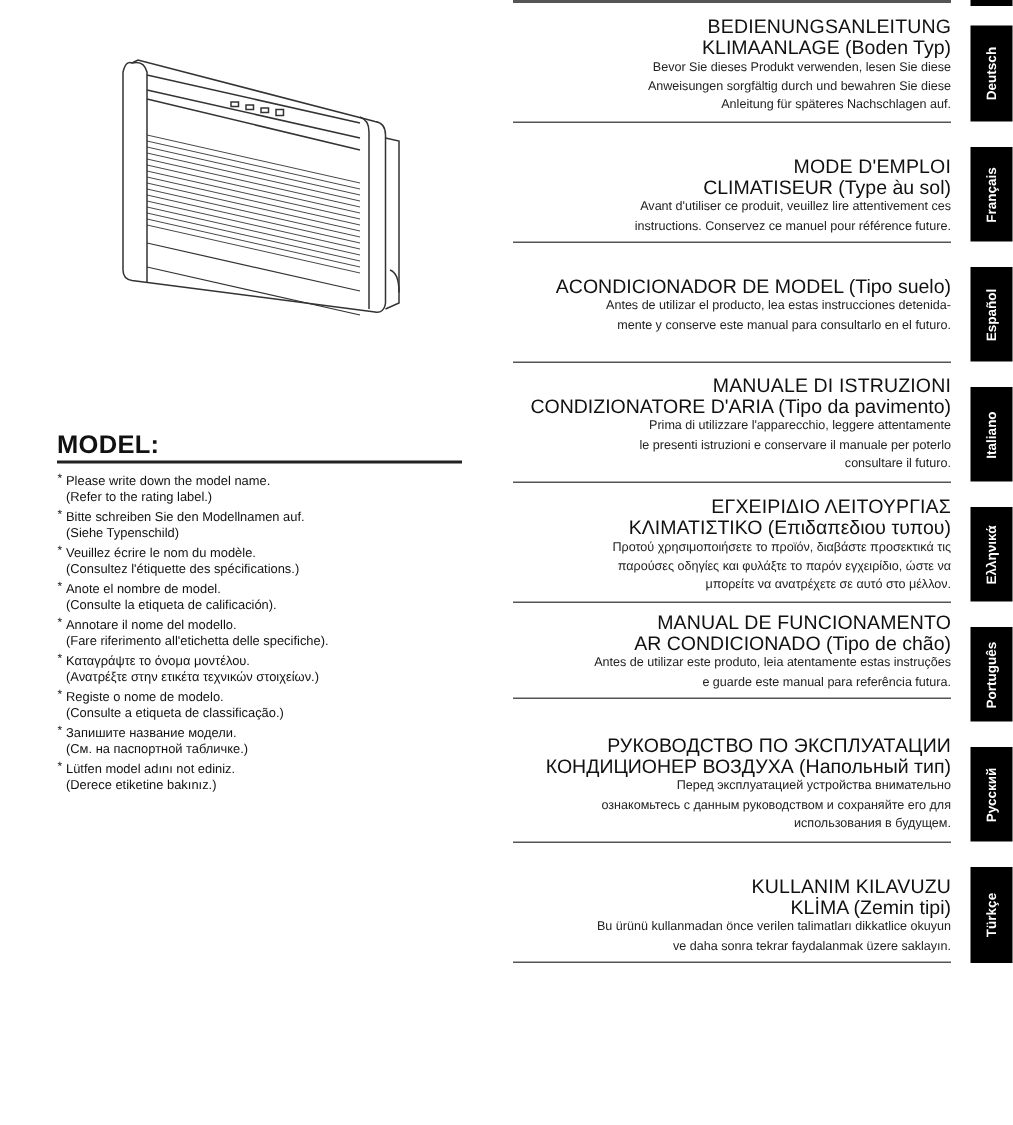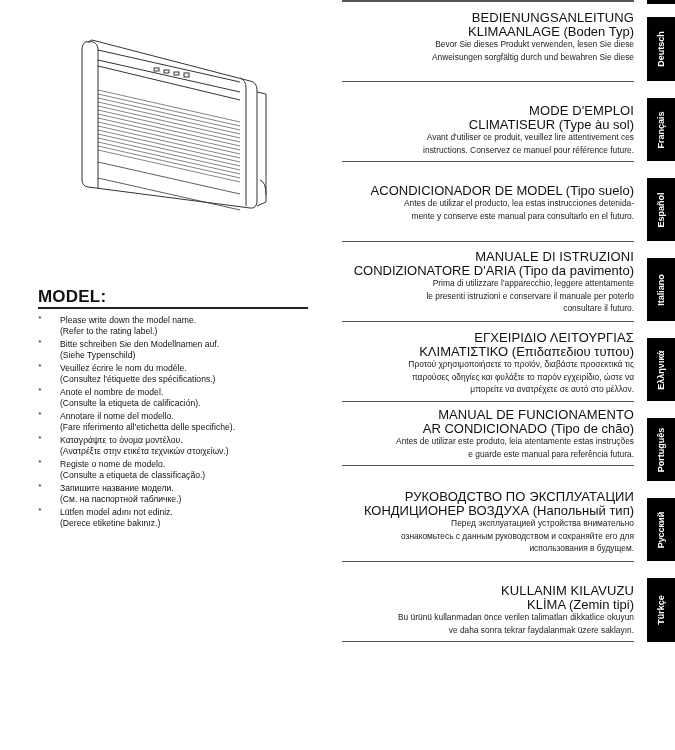--- a/index.html
+++ b/index.html
@@ -3,21 +3,21 @@
 <meta charset="utf-8">
 <style>
   html, body { margin:0; padding:0; background:#ffffff; }
   body { width:675px; height:750px; position:relative; overflow:hidden; font-family:"Liberation Sans", sans-serif; color:#111; }
   .illus { position:absolute; left:70px; top:30px; width:210px; height:190px; }
   .model-block { position:absolute; left:38px; top:287px; width:270px; }
   .model-title { font-weight:bold; font-size:17px; letter-spacing:0.2px; padding-bottom:1px; border-bottom:2px solid #222; line-height:19px; }
   .model-list { list-style:none; margin:6px 0 0 0; padding:0; }
   .model-list li { font-size:8.6px; line-height:10.5px; margin-bottom:3px; position:relative; padding-left:6px; }
   .model-list li .star { position:absolute; left:0; top:-1px; font-size:8px; }
-  .model-list li span { display:block;margin-left:16px; }
+  .model-list li span { display:block; }
   .topline { position:absolute; left:342px; top:0; width:292px; height:2px; background:#555; }
   .section { position:absolute; left:342px; width:292px; text-align:right; border-bottom:1.5px solid #555; box-sizing:border-box; }
   .section .h1 { font-size:13px; line-height:14px; letter-spacing:0.1px; }
   .section .h2 { font-size:13px; line-height:13px; }
   .section .desc { font-size:8.4px; line-height:12.5px; font-weight:normal; color:#222; }
   .tab { position:absolute; left:647px; width:28px; background:#000; }
   .tab .lbl { position:absolute; left:50%; top:50%; transform:translate(-50%,-50%) rotate(-90deg); color:#fff; font-weight:bold; font-size:9px; white-space:nowrap; }
 </style>
 </head>
 <body>
@@ -116,20 +116,21 @@
   </ul>
 </div>
 
 <div class="topline"></div>
 
 <div class="section" style="top:11px;height:71px;">
   <div class="h1">BEDIENUNGSANLEITUNG</div>
   <div class="h2">KLIMAANLAGE (Boden Typ)</div>
   <div class="desc">Bevor Sie dieses Produkt verwenden, lesen Sie diese</div>
   <div class="desc">Anweisungen sorgfältig durch und bewahren Sie diese</div>
+  <div class="desc">Anleitung für späteres Nachschlagen auf.</div>
 </div>
 
 <div class="section" style="top:104px;height:58px;">
   <div class="h1">MODE D'EMPLOI</div>
   <div class="h2">CLIMATISEUR (Type àu sol)</div>
   <div class="desc">Avant d'utiliser ce produit, veuillez lire attentivement ces</div>
   <div class="desc">instructions. Conservez ce manuel pour référence future.</div>
 </div>
 
 <div class="section" style="top:184px;height:58px;">

